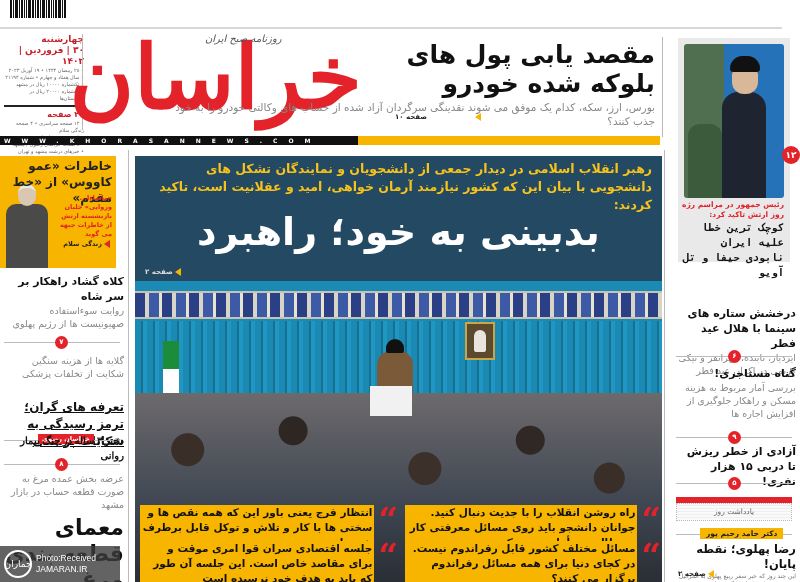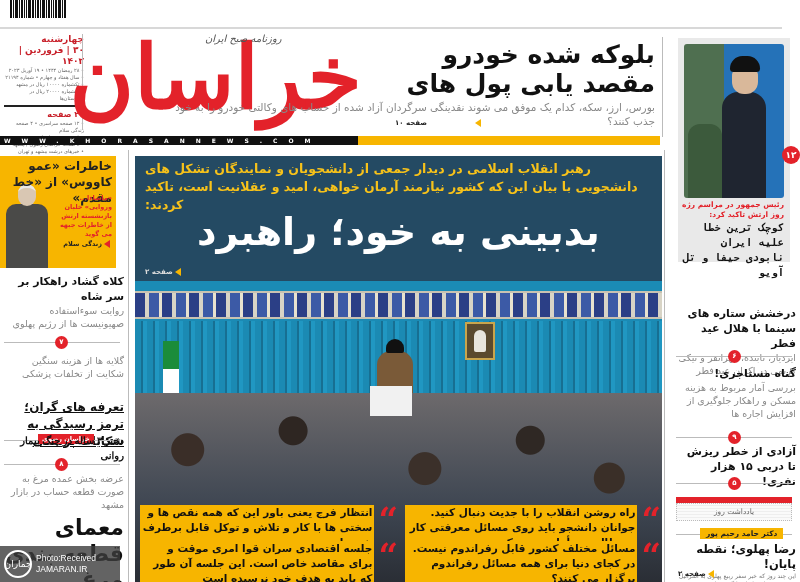--- a/index.html
+++ b/index.html
@@ -23,25 +23,25 @@
 
   .url-bar { position: absolute; left: 0; top: 136px; width: 358px; height: 9px; background: #111; color: #fff; font-size: 6px; letter-spacing: 11px; line-height: 9px; direction: ltr; text-align: left; padding-left: 4px; font-weight: bold; overflow: hidden; }
   .url-accent { position: absolute; left: 358px; top: 136px; width: 302px; height: 9px; background: #f7b500; }
 
   .lead-vline { position: absolute; left: 662px; top: 37px; width: 1px; height: 100px; background: #bbb; }
   .lead { position: absolute; left: 165px; top: 40px; width: 490px; text-align: right; }
   .lead-title { font-size: 25px; font-weight: bold; line-height: 29px; color: #111; }
   .lead-desc { font-size: 10.5px; color: #888; line-height: 14px; margin-top: 2px; }
   .page-ref { font-size: 7px; font-weight: bold; color: #222; display: inline-flex; align-items: center; gap: 2px; }
   .chev { display: inline-block; width: 0; height: 0; border-top: 4px solid transparent; border-bottom: 4px solid transparent; border-right: 6px solid #f7b500; }
-  .lead-ref { position: absolute; left: 395px; top: 119px; gap: 48px; }
+  .lead-ref { position: absolute; left: 395px; top: 113px; gap: 48px; }
   .lead-underline { position: absolute; left: 400px; top: 138px; width: 253px; height: 5px; background: #f7b500; }
 
   .main { position: absolute; left: 135px; top: 156px; width: 527px; height: 426px; background: #244a63; overflow: hidden; }
-  .main-kicker { position: absolute; top: 4px; right: 10px; left: 10px; text-align: left; color: #f7c21a; font-size: 12.5px; font-weight: bold; line-height: 18px; }
+  .main-kicker { position: absolute; top: 4px; right: 10px; left: 10px; text-align: right; color: #f7c21a; font-size: 12.5px; font-weight: bold; line-height: 18px; }
   .main-title { position: absolute; top: 46px; right: 8px; left: 8px; text-align: center; color: #fff; font-size: 38px; font-weight: bold; line-height: 60px; letter-spacing: -1px; }
   .main-ref { position: absolute; top: 112px; left: 10px; color: #ddd; }
   .main-ref .chev { border-right-color: #f7b500; }
   .photo { position: absolute; left: 0; top: 125px; width: 527px; height: 301px; background: #1b8bb5; overflow: hidden; }
   .frieze { position: absolute; left: 0; top: 10px; width: 100%; height: 28px; background: repeating-linear-gradient(90deg, #2b3f86 0 10px, #d8d4c6 10px 14px, #3c5aa6 14px 24px, #e8e2cf 24px 27px); border-top: 2px solid #c8c2b2; border-bottom: 2px solid #c8c2b2; }
   .curtain { position: absolute; left: 0; top: 40px; width: 100%; height: 120px; background: repeating-linear-gradient(90deg, #1b8ab3 0 6px, #176f92 6px 8px, #2097c2 8px 12px); }
   .portrait { position: absolute; left: 330px; top: 41px; width: 30px; height: 38px; background: #5b4a2e; border: 2px solid #c9a54c; }
   .portrait::after { content: ""; position: absolute; left: 7px; top: 6px; width: 12px; height: 22px; background: #e9e5dc; border-radius: 6px 6px 2px 2px; }
   .flag { position: absolute; left: 28px; top: 60px; width: 16px; height: 85px; background: linear-gradient(#1b8c3a 0 33%, #fff 33% 66%, #d2232a 66%); }
   .speaker { position: absolute; left: 242px; top: 70px; width: 36px; height: 48px; background: #7a5a38; border-radius: 14px 14px 4px 4px; }
@@ -139,22 +139,22 @@
   <div class="info-line">• خبرهای درشت مشهد و تهران</div>
 </div>
 <div class="info-vline"></div>
 
 <div class="logo">خراسان</div>
 <div class="logo-sub">روزنامه صبح ایران</div>
 <div class="url-bar">WWW.KHORASANNEWS.COM</div>
 <div class="url-accent"></div>
 
 <div class="lead">
+  <div class="lead-title">مقصد یابی پول های</div>
   <div class="lead-title">بلوکه شده خودرو</div>
-  <div class="lead-title">مقصد یابی پول های</div>
   <div class="lead-desc">بورس، ارز، سکه، کدام یک موفق می شوند نقدینگی سرگردان آزاد شده از حساب های وکالتی خودرو را به خود جذب کنند؟</div>
 </div>
 <div class="page-ref lead-ref">
   <span class="chev"></span>
   <span>صفحه ۱۰</span>
 </div>
 <div class="lead-underline"></div>
 <div class="lead-vline"></div>
 
 <div class="main">

